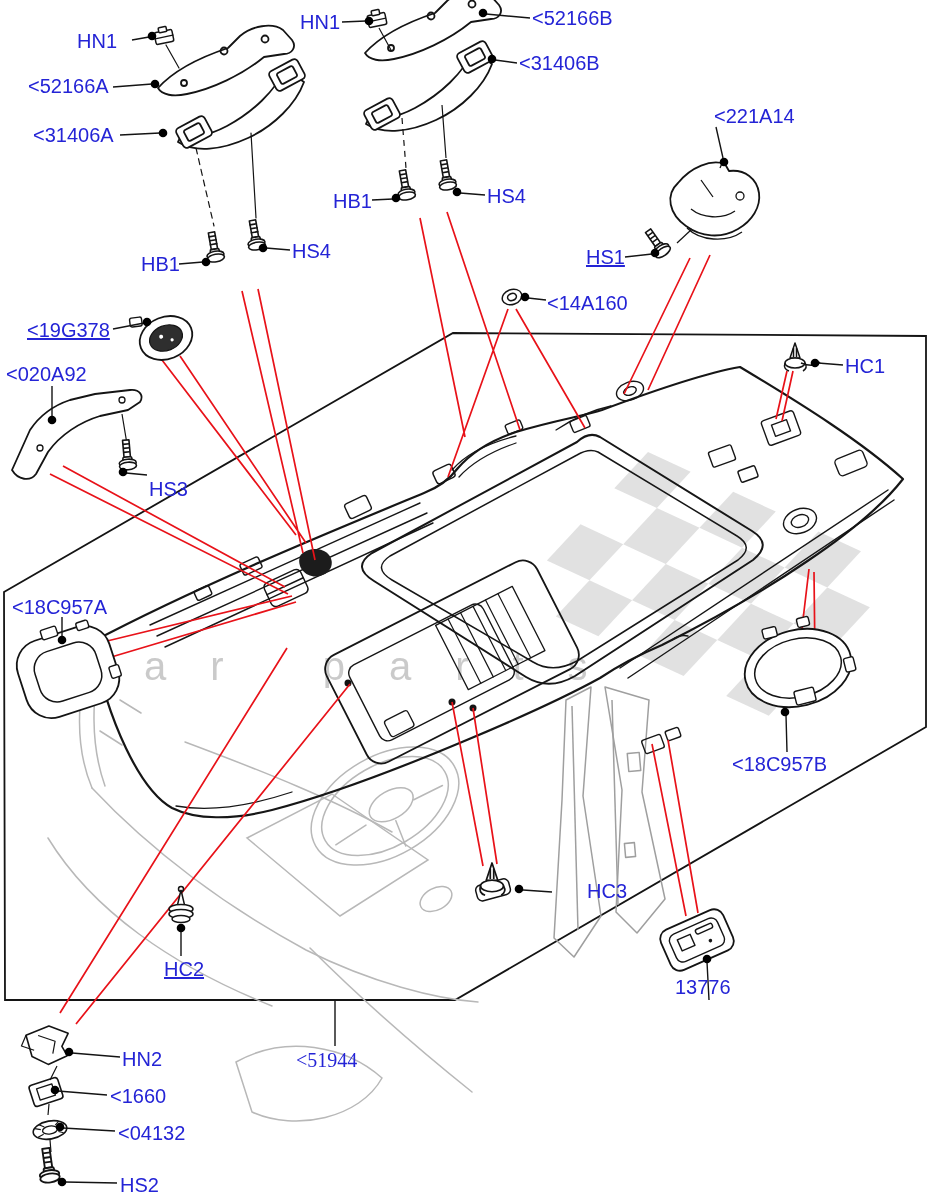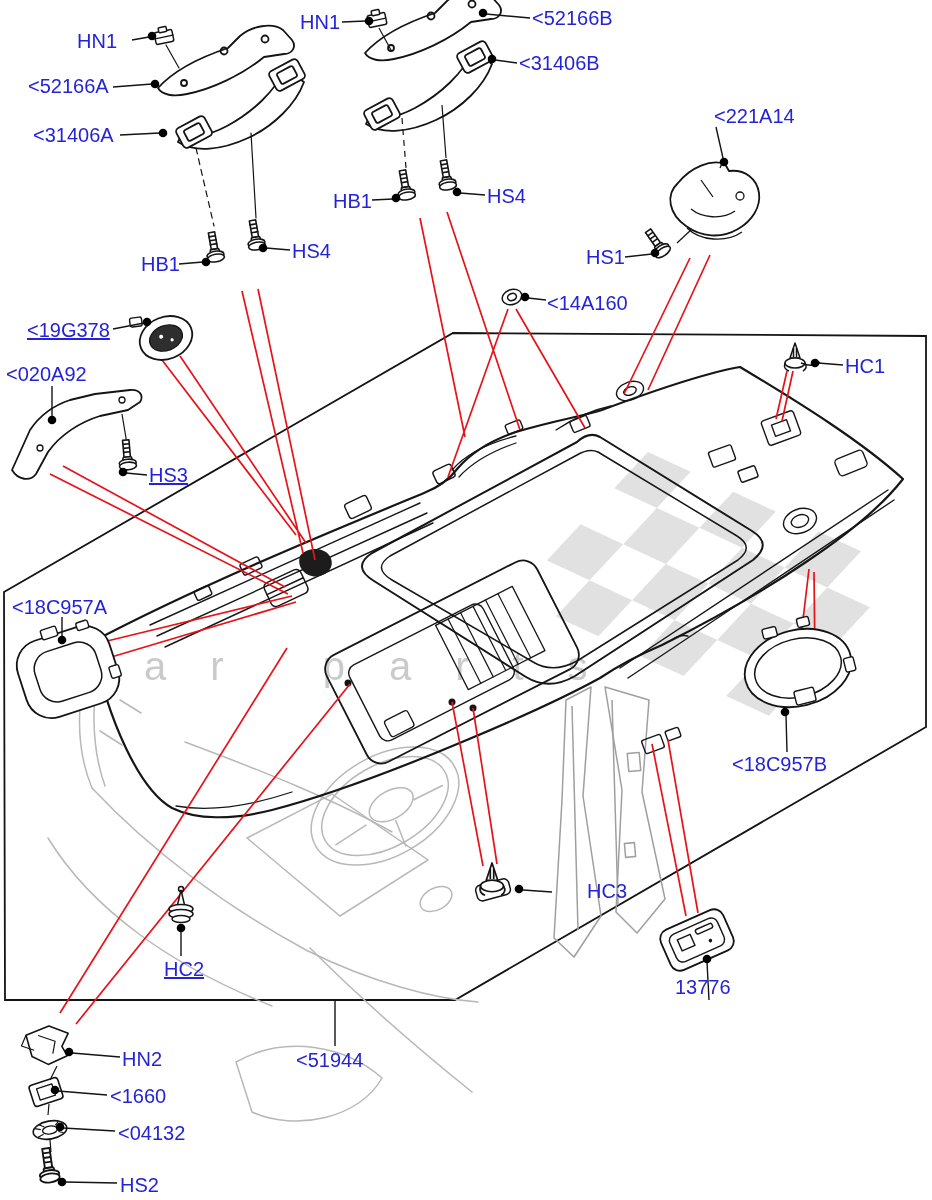--- a/index.html
+++ b/index.html
@@ -371,30 +371,30 @@
       <span class="part-label" style="left: 28px; top: 76px;">&lt;52166A</span>
       <span class="part-label" style="left: 33px; top: 125px;">&lt;31406A</span>
       <span class="part-label" style="left: 141px; top: 254px;">HB1</span>
       <span class="part-label" style="left: 292px; top: 241px;">HS4</span>
       <span class="part-label" style="left: 300px; top: 12px;">HN1</span>
       <span class="part-label" style="left: 532px; top: 8px;">&lt;52166B</span>
       <span class="part-label" style="left: 519px; top: 53px;">&lt;31406B</span>
       <span class="part-label" style="left: 333px; top: 191px;">HB1</span>
       <span class="part-label" style="left: 487px; top: 186px;">HS4</span>
       <span class="part-label" style="left: 689px; top: 106px; margin-left: 25px;">&lt;221A14</span>
-      <span class="part-label" style="left: 586px; top: 247px;">HS1</span>
+      <span class="part-label" style="left: 586px; top: 247px; text-decoration: underline;">HS1</span>
       <span class="part-label" style="left: 547px; top: 293px; text-align: right;">&lt;14A160</span>
       <span class="part-label" style="left: 845px; top: 356px;">HC1</span>
       <span class="part-label" style="left: 27px; top: 320px; text-decoration: underline;">&lt;19G378</span>
       <span class="part-label" style="left: 6px; top: 364px;">&lt;020A92</span>
-      <span class="part-label" style="left: 149px; top: 465px; text-decoration: underline;">HS3</span>
+      <span class="part-label" style="left: 149px; top: 479px;">HS3</span>
       <span class="part-label" style="left: 12px; top: 597px;">&lt;18C957A</span>
       <span class="part-label" style="left: 732px; top: 754px;">&lt;18C957B</span>
       <span class="part-label" style="left: 554px; top: 881px; margin-left: 33px;">HC3</span>
       <span class="part-label" style="left: 164px; top: 959px; text-decoration: underline;">HC2</span>
       <span class="part-label" style="left: 675px; top: 977px;">13776</span>
-      <span class="part-label" style="left: 296px; top: 1050px;">&lt;51944</span>
+      <span class="part-label" style="left: 296px; top: 1050px; font-family: Liberation Serif, serif;">&lt;51944</span>
       <span class="part-label" style="left: 122px; top: 1049px;">HN2</span>
       <span class="part-label" style="left: 110px; top: 1086px;">&lt;1660</span>
       <span class="part-label" style="left: 118px; top: 1123px;">&lt;04132</span>
       <span class="part-label" style="left: 120px; top: 1175px;">HS2</span>
     </div>
 </div>
 
 </body></html>

